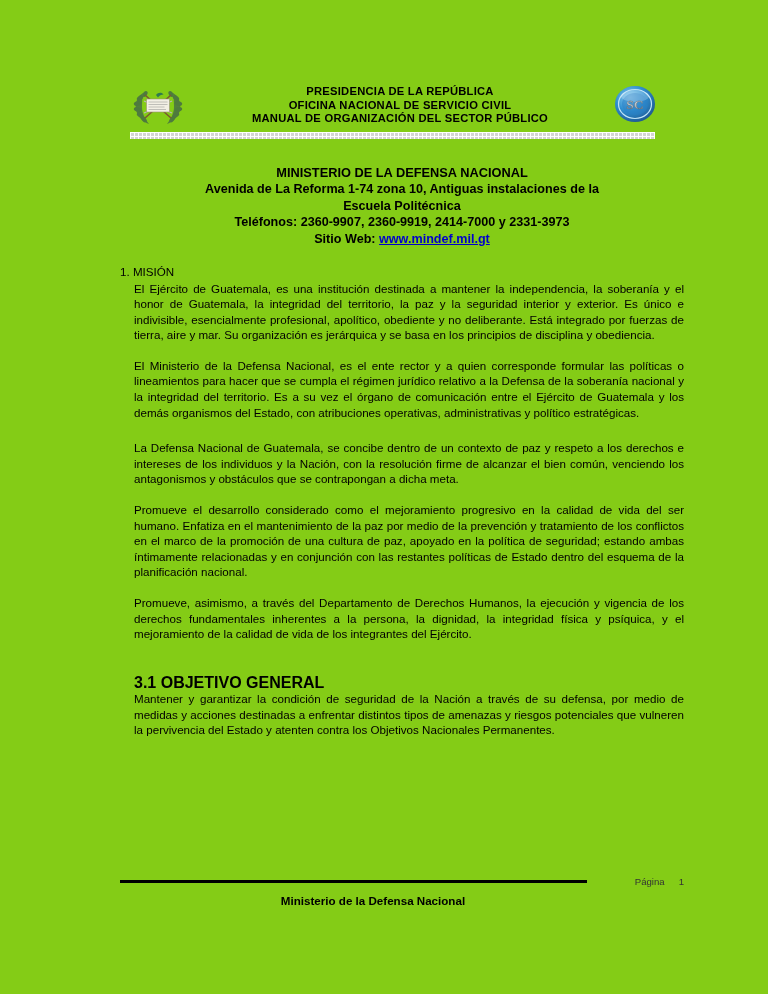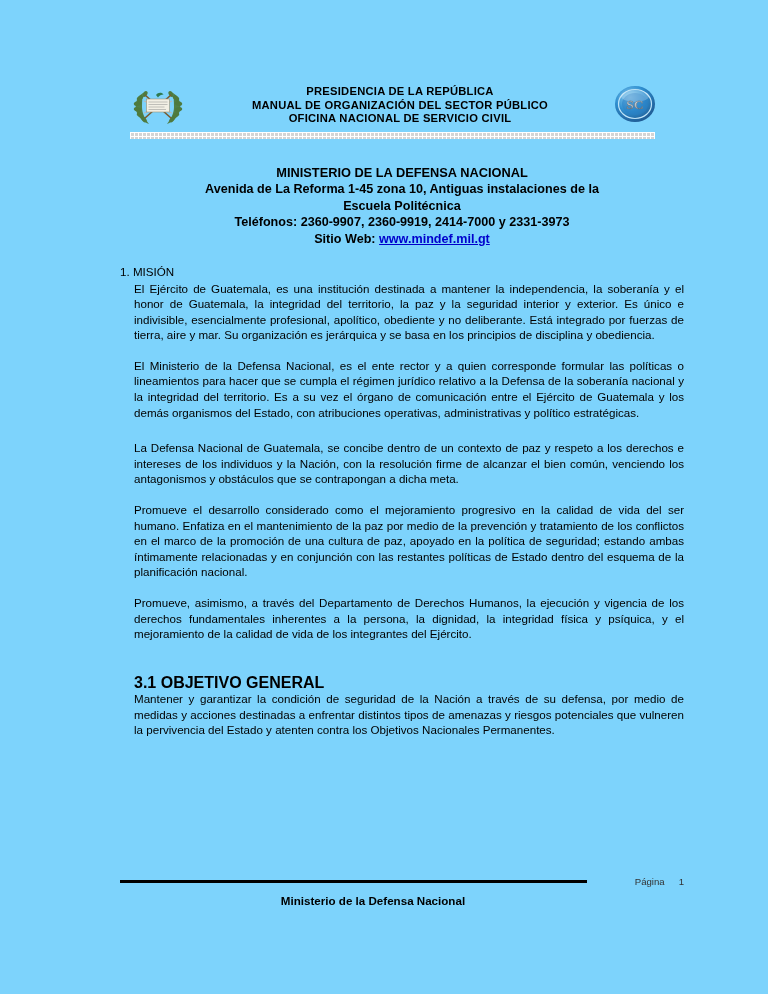--- a/index.html
+++ b/index.html
@@ -13,21 +13,21 @@
     font-family: "Liberation Sans", sans-serif;
     color: #000000;
     position: relative;
     overflow: hidden;
   }
 
   .page {
     position: relative;
     width: 768px;
     height: 994px;
-    background: #7dd3fc;
+    background: #84cc16;
   }
 
   
   .doc-header {
     position: absolute;
     left: 130px;
     top: 82px;
     width: 526px;
     height: 58px;
   }
@@ -207,22 +207,22 @@
           <line x1="37" y1="45" x2="75" y2="45" stroke="#8d8d8d" stroke-width="1"></line>
           <line x1="37" y1="50" x2="69" y2="50" stroke="#8d8d8d" stroke-width="1"></line>
           <line x1="37" y1="55" x2="72" y2="55" stroke="#8d8d8d" stroke-width="1"></line>
         </g>
 
         <path d="M52 26 C56 20 64 20 67 25 C63 25 58 27 56 31 Z" fill="#2f7a4f"></path>
       </svg>
 
       <div class="header-titles">
         <div class="hline">PRESIDENCIA DE LA REPÚBLICA</div>
+        <div class="hline">OFICINA NACIONAL DE SERVICIO CIVIL</div>
         <div class="hline">MANUAL DE ORGANIZACIÓN DEL SECTOR PÚBLICO</div>
-        <div class="hline">OFICINA NACIONAL DE SERVICIO CIVIL</div>
       </div>
 
       <svg class="header-seal" viewBox="0 0 84 80">
         <defs>
           <radialGradient id="sealGrad" cx="38%" cy="32%" r="78%">
             <stop offset="0%" stop-color="#8fd0f2"></stop>
             <stop offset="48%" stop-color="#2f8fd0"></stop>
             <stop offset="100%" stop-color="#1b4f86"></stop>
           </radialGradient>
           <linearGradient id="scText" x1="0" y1="0" x2="0" y2="1">
@@ -238,21 +238,21 @@
         <text x="42" y="50" text-anchor="middle" font-family="Liberation Serif, serif" font-size="27" font-weight="bold" fill="url(#scText)" stroke="#5d6a76" stroke-width="0.8">SC</text>
       </svg>
 
     </div>
   </div>
 
   <div class="header-band"></div>
 
   <div class="title-block">
     <div class="tline main">MINISTERIO DE LA DEFENSA NACIONAL</div>
-    <div class="tline">Avenida de La Reforma 1-45 zona 10, Antiguas instalaciones de la</div>
+    <div class="tline">Avenida de La Reforma 1-74 zona 10, Antiguas instalaciones de la</div>
     <div class="tline">Escuela Politécnica</div>
     <div class="tline">Teléfonos: 2360-9907, 2360-9919, 2414-7000 y 2331-3973</div>
     <div class="tline"><span>Sitio Web: </span><a class="weblink" href="#">www.mindef.mil.gt</a></div>
   </div>
 
   <div class="content">
 
     <div class="sec-heading">1. MISIÓN</div>
     <p class="para">El Ejército de Guatemala, es una institución destinada a mantener la independencia, la soberanía y el honor de Guatemala, la integridad del territorio, la paz y la seguridad interior y exterior. Es único e indivisible, esencialmente profesional, apolítico, obediente y no deliberante. Está integrado por fuerzas de tierra, aire y mar. Su organización es jerárquica y se basa en los principios de disciplina y obediencia.</p>
     <div class="gap-md"></div>

